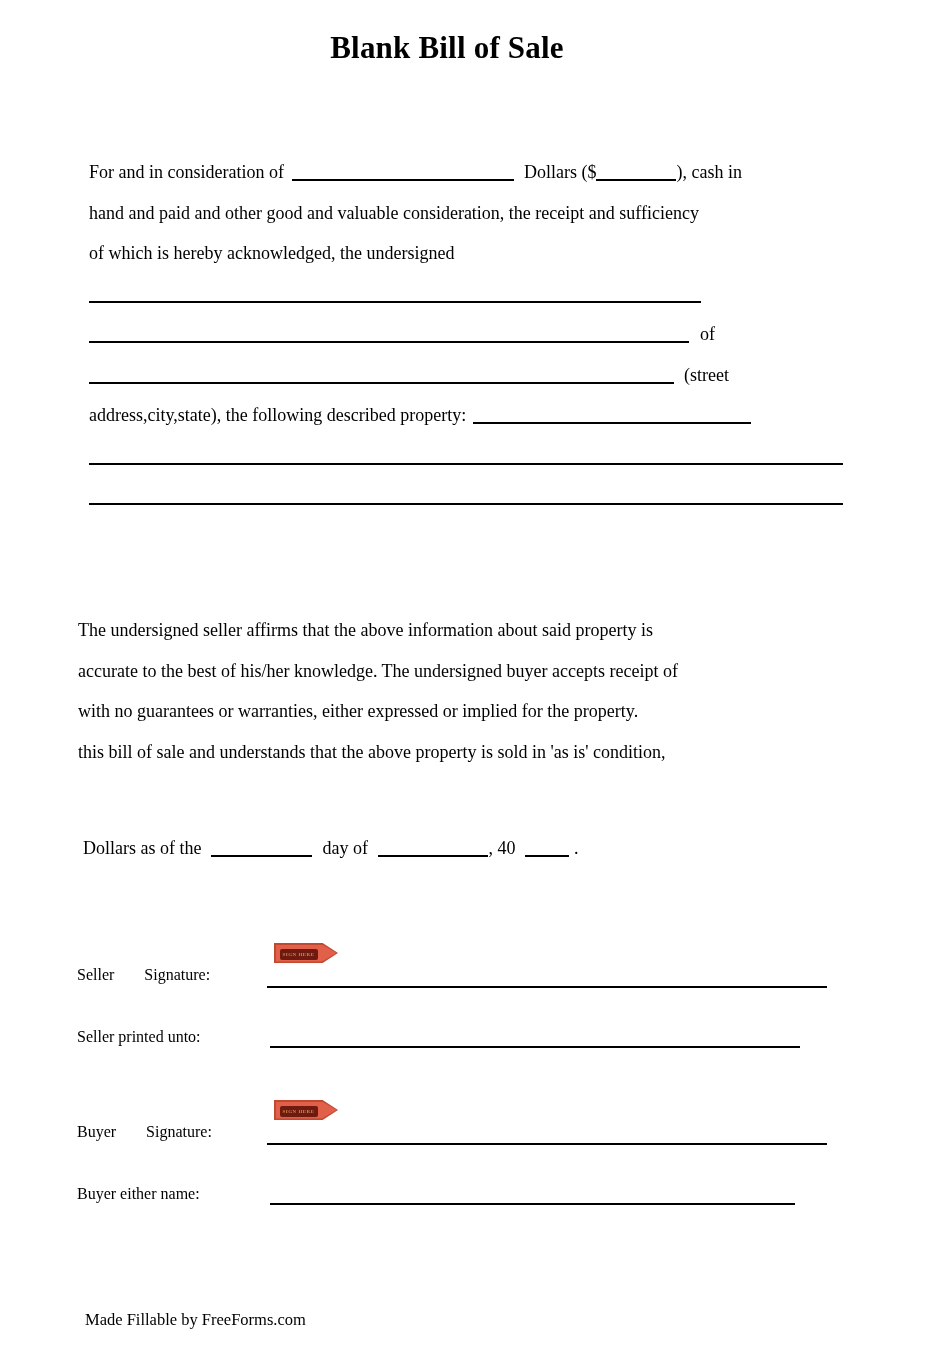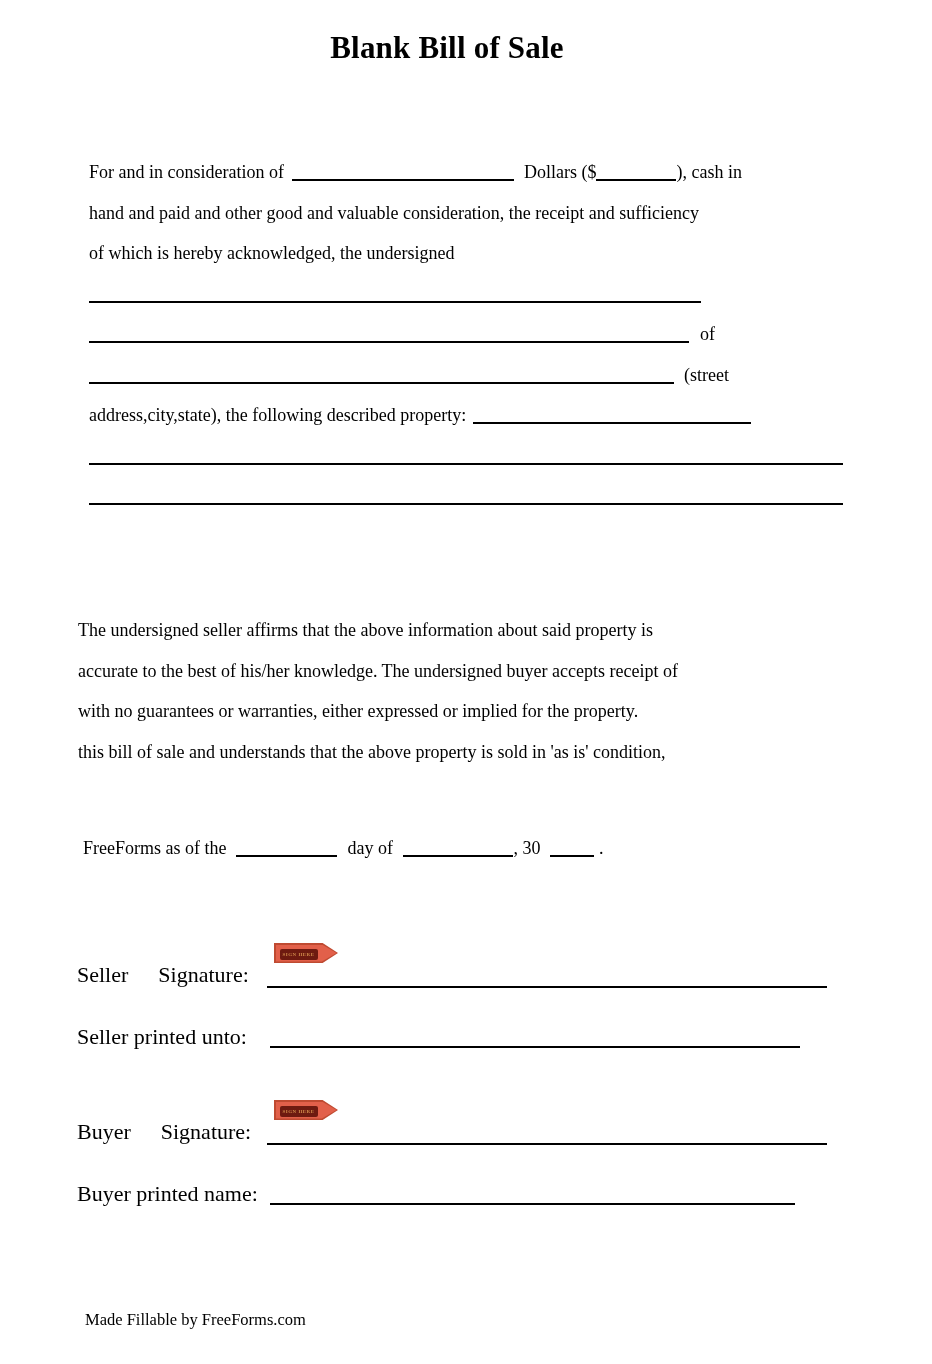--- a/index.html
+++ b/index.html
@@ -22,21 +22,21 @@
   .affirm { position:absolute; left:78px; top:610px; width:762px; }
   .line { white-space:nowrap; }
   .blank {
     display:inline-block;
     border-bottom:2.5px solid #000;
     height:18px;
     vertical-align:baseline;
     transform:translateY(3px);
   }
   .executed { position:absolute; left:83px; top:836px; font-size:18px; line-height:22px; white-space:nowrap; }
-  .sigrow { position:absolute; font-size:22px; line-height:22px; white-space:nowrap; }
+  .sigrow { position:absolute; font-size:16px; line-height:22px; white-space:nowrap; }
   .gap30 { display:inline-block; width:30px; }
   .sigline { position:absolute; border-top:2.5px solid #000; height:0; }
   .footer { position:absolute; left:73px; top:1310px; font-size:16.5px;margin-left:12px; }
   
   .tag {
     position:absolute; width:64px; height:20px;
     background:#bf4a31;
     clip-path:polygon(0 0, 76% 0, 100% 50%, 76% 100%, 0 100%);
   }
   .tag-inner {
@@ -93,24 +93,24 @@
   </div>
 
   <div class="affirm bodytext">
     <div class="line">The undersigned seller affirms that the above information about said property is</div>
     <div class="line">accurate to the best of his/her knowledge. The undersigned buyer accepts receipt of</div>
     <div class="line">with no guarantees or warranties, either expressed or implied for the property.</div>
     <div class="line">this bill of sale and understands that the above property is sold in 'as is' condition,</div>
   </div>
 
   <div class="executed">
-    <span>FreeForms as of the</span>
+    <span>Dollars as of the</span>
     <span class="blank" style="width:101px; margin:0 6px 0 5px;"></span>
     <span>day of</span>
-    <span class="blank" style="width:110px; margin-left:6px;"></span><span>, 30</span>
+    <span class="blank" style="width:110px; margin-left:6px;"></span><span>, 40</span>
     <span class="blank" style="width:44px; margin:0 5px;"></span><span>.</span>
   </div>
 
   <div class="tag" style="left:274px; top:943px;">
     <div class="tag-inner">
       <div class="tag-label">SIGN HERE</div>
     </div>
   </div>
   <div class="sigrow" style="left:77px; top:964px;">
     <span>Seller</span><span class="gap30"></span><span>Signature:</span>
@@ -126,19 +126,19 @@
     <div class="tag-inner">
       <div class="tag-label">SIGN HERE</div>
     </div>
   </div>
   <div class="sigrow" style="left:77px; top:1121px;text-align:right;">
     <span>Buyer</span><span class="gap30"></span><span>Signature:</span>
   </div>
   <div class="sigline" style="left:267px; top:1143px; width:560px;"></div>
 
   <div class="sigrow" style="left:77px; top:1183px;">
-    <span>Buyer printed name:</span>
+    <span>Buyer either name:</span>
   </div>
   <div class="sigline" style="left:270px; top:1203px; width:525px;"></div>
 
   <div class="footer">Made Fillable by FreeForms.com</div>
 
 </div>
 
 </body></html>

